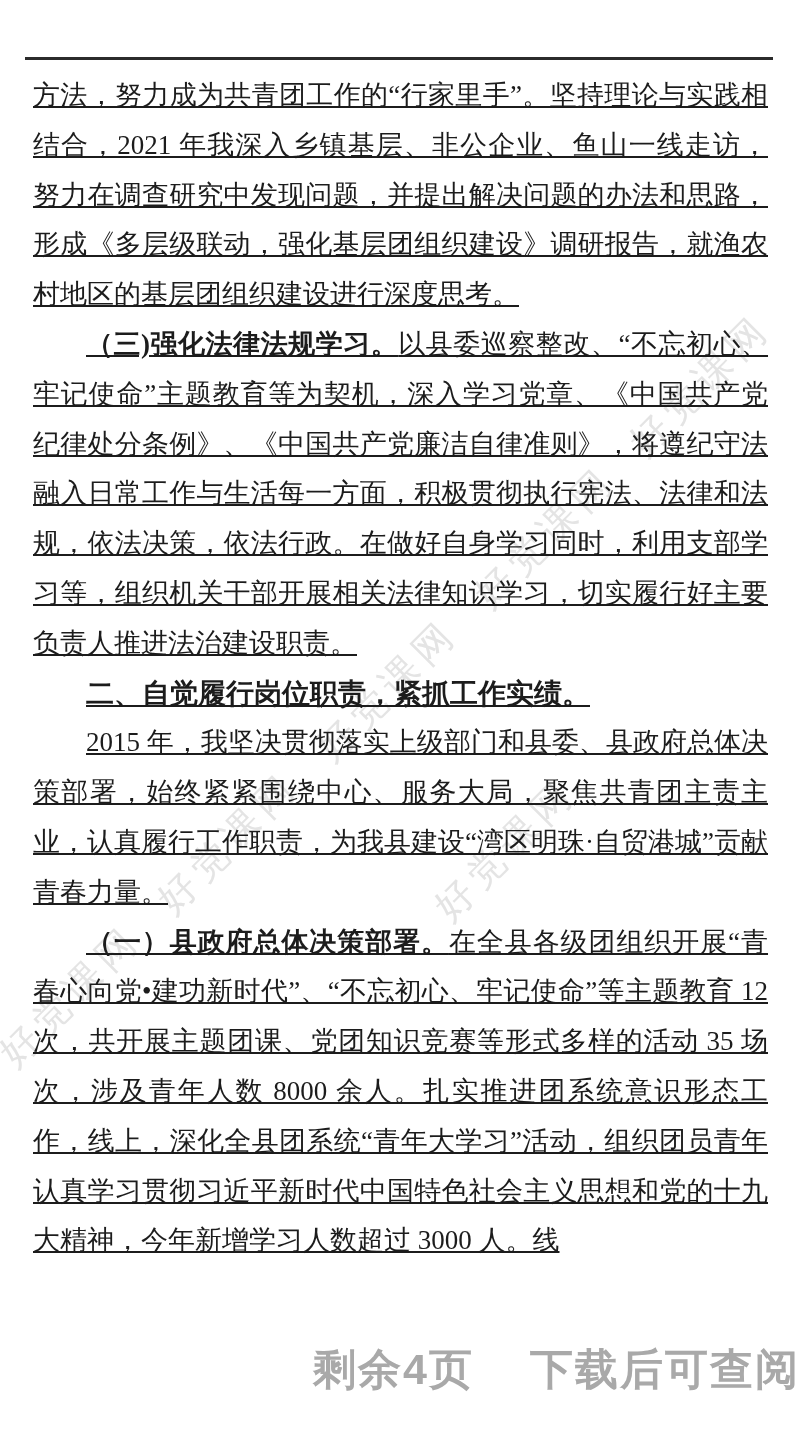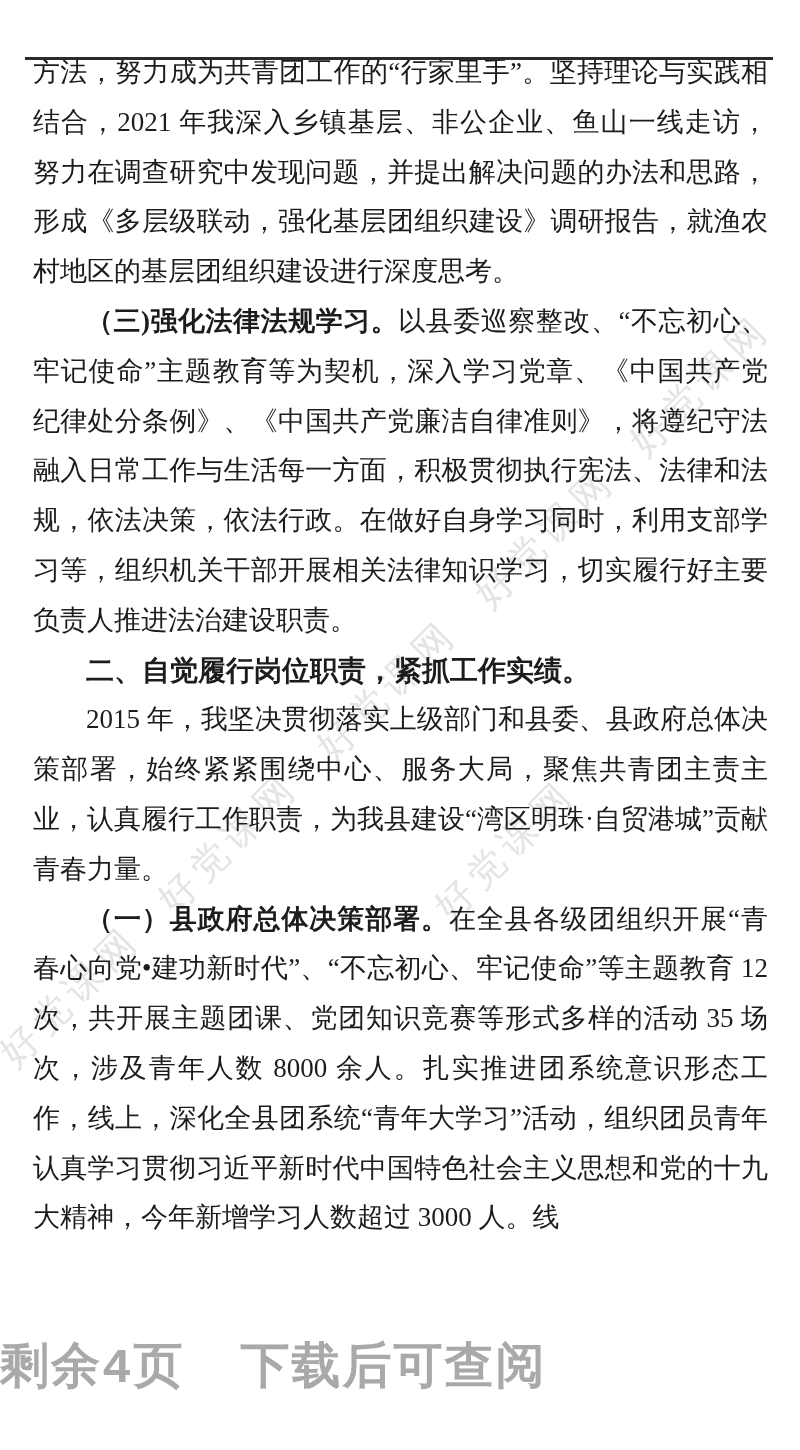--- a/index.html
+++ b/index.html
@@ -14,36 +14,36 @@
     position:absolute;
     transform:translate(-50%,-50%) rotate(-45deg);
     font-family:"Liberation Sans","DejaVu Sans",sans-serif;
     font-size:38px;letter-spacing:7px;white-space:nowrap;
   }
   .top-rule{
     position:absolute;left:25px;top:57px;width:748px;height:0;
     border:none;border-top:3px solid #2b2b2b;margin:0;z-index:2;
   }
   .doc-body{
-    position:absolute;left:33px;top:48px;width:735px;z-index:1;
+    position:absolute;left:33px;top:71px;width:735px;z-index:1;
     font-size:27px;line-height:49.8px;color:#1c1c1c;
-    text-align:justify;text-justify:inter-ideograph;
+    text-align:justify;text-justify:inter-ideograph;text-decoration:underline;
   }
   .doc-body p{margin:0;padding:0;}
   .doc-body p.indent{text-indent:53px;}
   .doc-body b{font-weight:bold;}
   .doc-body p.hei{
     font-family:"Liberation Sans","DejaVu Sans",sans-serif;
     font-size:28px;
   }
   .footer-notice{
     position:absolute;left:0;top:1344px;width:100%;z-index:1;
-    text-align:left;
-    font-family:Liberation Mono, monospace;
-    font-weight:bold;font-size:49px;line-height:50px;
+    text-align:right;
+    font-family:Liberation Sans, sans-serif;
+    font-weight:bold;font-size:43px;line-height:50px;
     letter-spacing:2px;
   }
   .footer-notice .gap{display:inline-block;width:56px;}
 </style>
 </head>
 <body>
 
 <div class="page">
 
   <div class="watermark-layer" id="watermark-layer">

